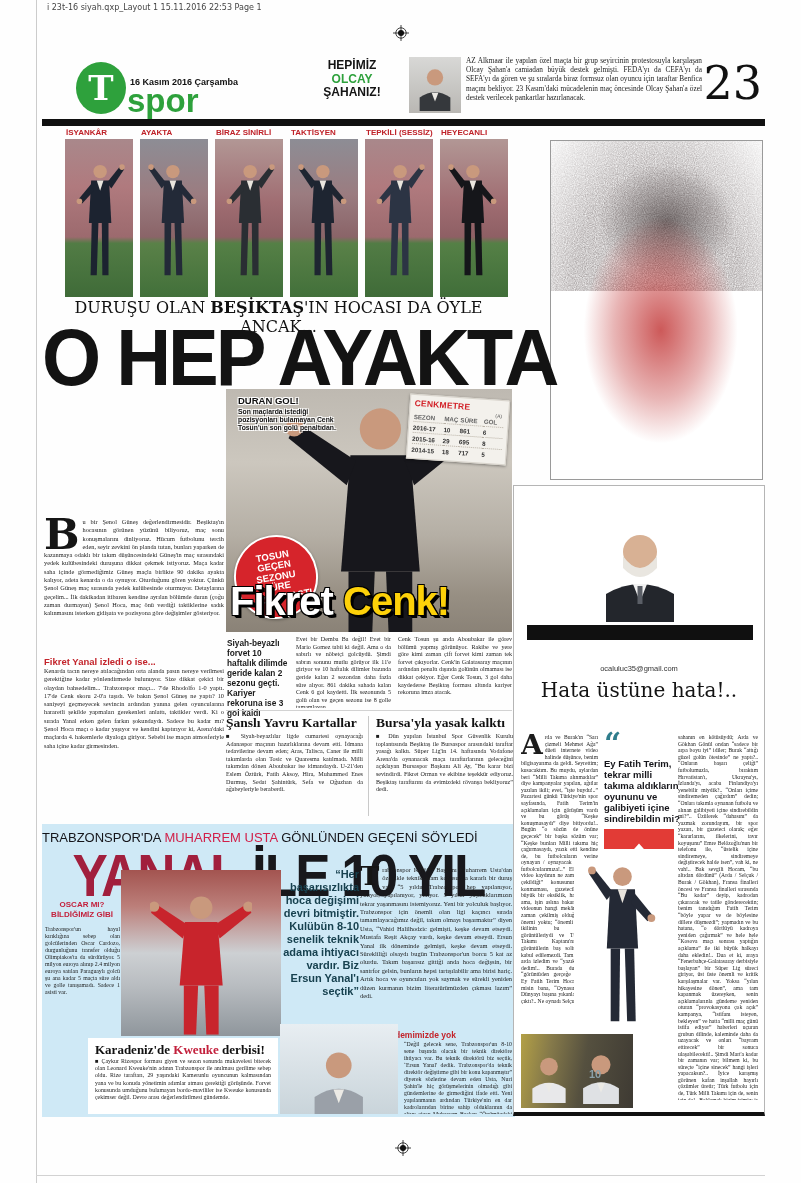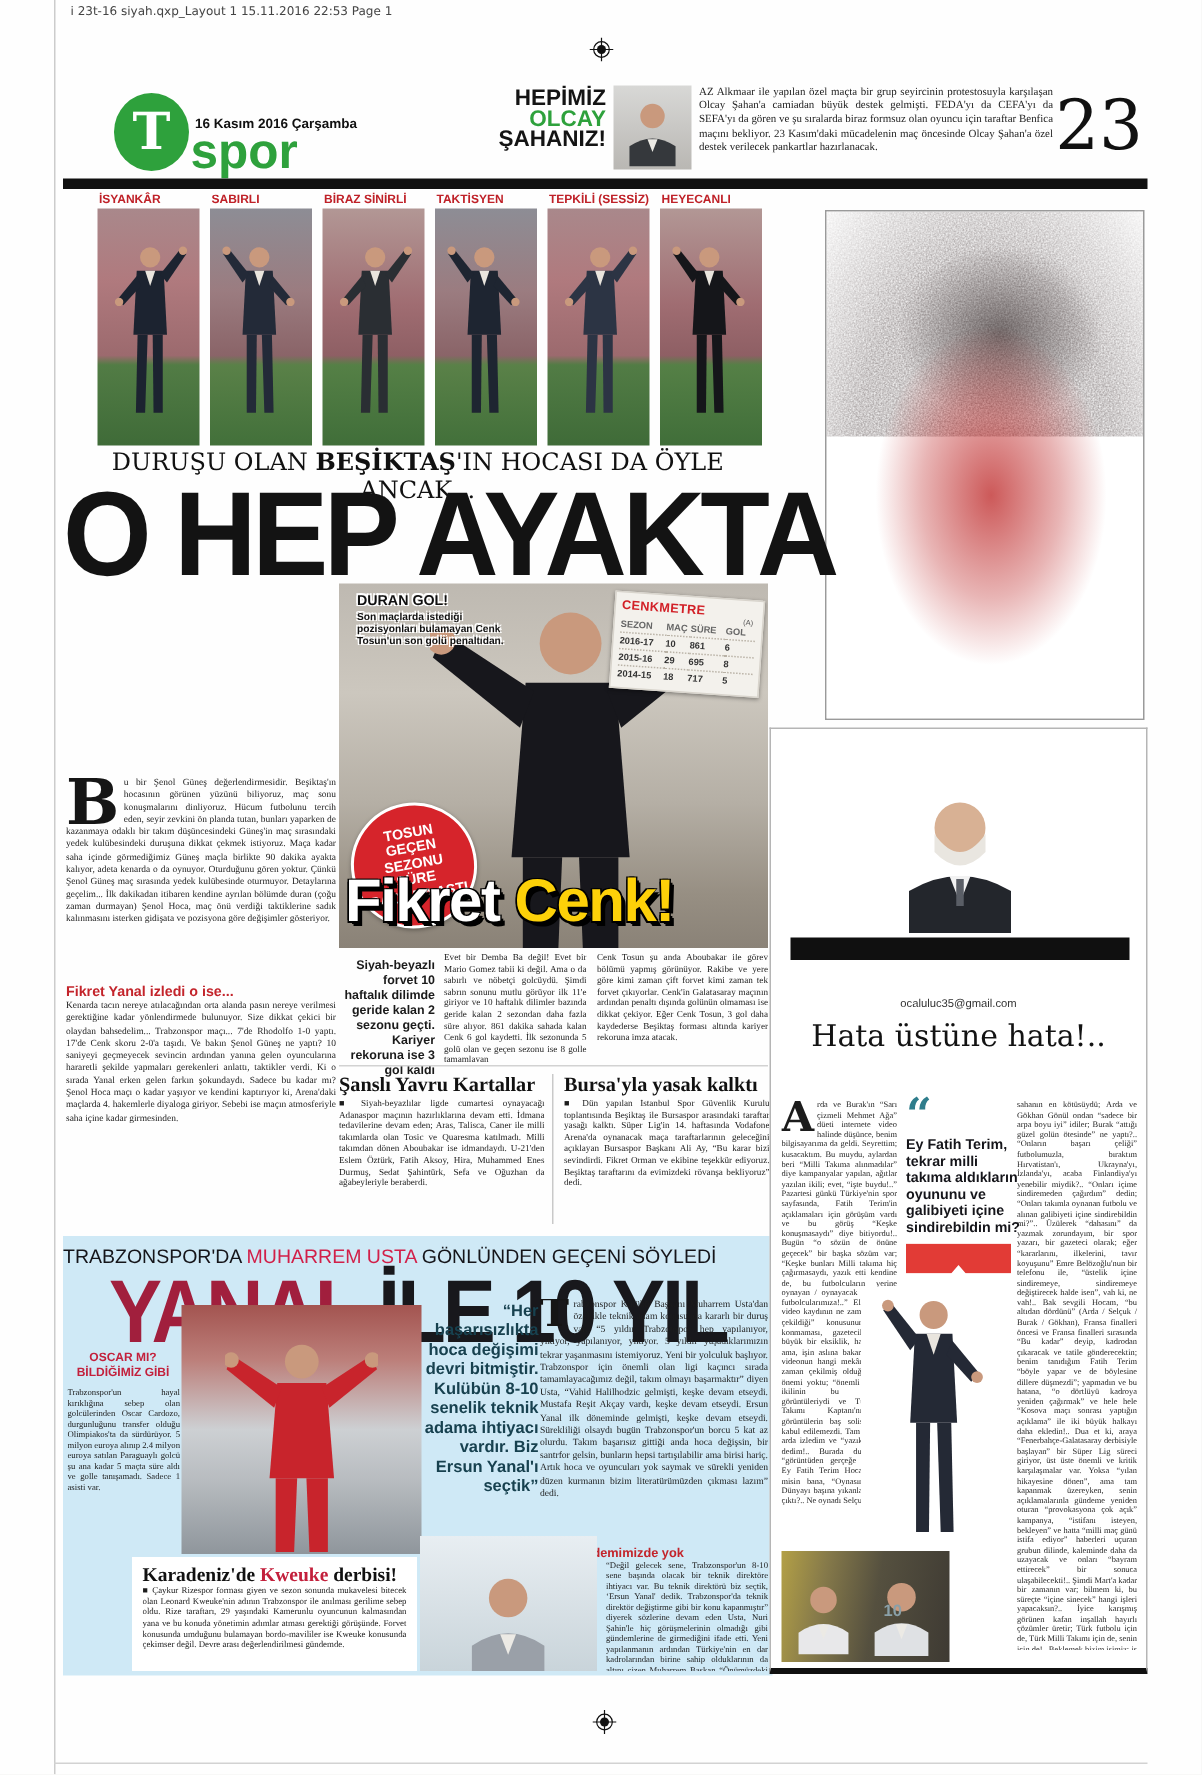--- a/index.html
+++ b/index.html
@@ -8,21 +8,21 @@
         font-family:"Liberation Sans",sans-serif;color:#1a1a1a}
   .abs{position:absolute}
   .serif{font-family:"Liberation Serif","DejaVu Serif",serif}
   .just{text-align:justify;text-justify:inter-word}
   .clip{overflow:hidden}
   
   .logo-circle{width:50px;height:52px;border-radius:50%;background:#2ea13c;display:flex;align-items:center;justify-content:center}
   .logo-t{font-family:"DejaVu Serif",serif;font-weight:bold;font-size:34px;color:#fff}
   .date{font-size:9px;font-weight:bold;color:#111}
   .sporword{font-size:33px;font-weight:bold;color:#2ea13c;letter-spacing:0px}
-  .promo{width:104px;text-align:right;font-weight:bold;font-size:15px;line-height:13.5px;color:#141414}
+  .promo{width:104px;text-align:center;font-weight:bold;font-size:12px;line-height:13.5px;color:#141414}
   .promo .green{color:#2ea13c}
   .promo-body{width:236px;height:64px;font-size:7.3px;line-height:9.2px;color:#222}
   .pagenum{font-family:"DejaVu Serif",serif;font-size:46px;color:#111;text-align:right;width:62px}
   .blackbar{background:#101010}
   
   .coach-label{font-size:8px;font-weight:bold;color:#bf2128;white-space:nowrap}
   .coach{width:68px;height:158px;overflow:hidden}
   .coach svg{position:absolute;left:6px;top:8px;width:56px;height:150px}
   .cph-a{background:linear-gradient(180deg,#a9888b 0%,#b07a7e 30%,#9c6a6e 62%,#527c45 66%,#3f6b38 100%)}
   .cph-b{background:linear-gradient(180deg,#8d8d95 0%,#9b7c80 35%,#8a6468 62%,#5a8148 66%,#42703a 100%)}
@@ -54,21 +54,21 @@
   .stats-note{position:absolute;right:6px;top:12px;font-size:5px;color:#555}
   .stats-grid{display:grid;grid-template-columns:34% 18% 26% 22%;margin-top:3px}
   .stats-grid span{font-size:6.2px;font-weight:bold;color:#333;padding:1.5px 0;border-top:1px dotted #b9b2a6}
   .stats-grid .hd{color:#666;border-top:none}
   .badge{width:84px;height:84px;border-radius:50%;background:#d6242b;border:2px solid #fff;box-shadow:0 1px 3px rgba(0,0,0,.35);
          transform:rotate(-10deg);display:flex;align-items:center;justify-content:center;text-align:center;
          color:#fff;font-weight:bold;font-size:9.5px;line-height:10.5px;padding:6px}
   .zamane{font-size:40px;font-weight:bold;letter-spacing:-1px;color:#fff;white-space:nowrap;
           text-shadow:2px 2px 0 #000,-1px -1px 0 #000,1px -1px 0 #000,-1px 1px 0 #000,3px 3px 0 #000}
   .zamane .yellow{color:#fdd109}
-  .cenk-sum{width:63px;text-align:right;font-size:8.3px;line-height:10px;font-weight:bold;color:#1a1a1a}
+  .cenk-sum{width:63px;font-size:8.3px;line-height:10px;font-weight:bold;color:#1a1a1a}
   .smallbody{font-family:"Liberation Serif","DejaVu Serif",serif;font-size:6.1px;line-height:7.6px;color:#1c1c1c}
   
   .brief-title{font-family:"Liberation Serif","DejaVu Serif",serif;font-weight:bold;font-size:13.5px;color:#111}
   .vline{width:1px;background:#c9c9c9}
   .hline{height:1px;background:#d2d2d2}
   
   .tbox{width:473px;height:293px;background:#cfe9f6}
   .tkicker{width:100%;text-align:left;font-size:13px;font-weight:normal;color:#15151a}
   .tkicker .accent{color:#d12049}
   .thead{width:100%;text-align:center;font-weight:bold;font-size:53px;letter-spacing:-2px;white-space:nowrap;
@@ -162,21 +162,21 @@
   <div class="abs" style="left:409px;top:57px;width:52px;height:56px;background:linear-gradient(180deg,#d8d8d6,#b9b7b3);overflow:hidden">
     <svg style="position:absolute;left:2px;top:4px;width:48px;height:52px;color:#35383c" viewBox="0 0 100 100">
         <use href="#fig-bust"></use>
       </svg>
   </div>
   <div class="abs promo-body serif just clip" style="left:466px;top:56px">AZ Alkmaar ile yapılan özel maçta bir grup seyircinin protestosuyla karşılaşan Olcay Şahan'a camiadan büyük destek gelmişti. FEDA'yı da CEFA'yı da SEFA'yı da gören ve şu sıralarda biraz formsuz olan oyuncu için taraftar Benfica maçını bekliyor. 23 Kasım'daki mücadelenin maç öncesinde Olcay Şahan'a özel destek verilecek pankartlar hazırlanacak.</div>
   <div class="abs pagenum" style="left:700px;top:56px">23</div>
   <div class="abs blackbar" style="left:42px;top:119px;width:723px;height:7px"></div>
 
   <span class="abs coach-label" style="left:66px;top:128px">İSYANKÂR</span>
-  <span class="abs coach-label" style="left:141px;top:128px">SABIRLI</span>
+  <span class="abs coach-label" style="left:141px;top:128px">AYAKTA</span>
   <span class="abs coach-label" style="left:216px;top:128px">BİRAZ SİNİRLİ</span>
   <span class="abs coach-label" style="left:291px;top:128px">TAKTİSYEN</span>
   <span class="abs coach-label" style="left:366px;top:128px">TEPKİLİ (SESSİZ)</span>
   <span class="abs coach-label" style="left:441px;top:128px">HEYECANLI</span>
   <div class="abs coach cph-a" style="left:65px;top:139px">
       <svg viewBox="0 0 100 220" style="color:#1c2330">
         <use href="#fig-man"></use>
       </svg>
     </div>
   <div class="abs coach cph-b" style="left:140px;top:139px">

